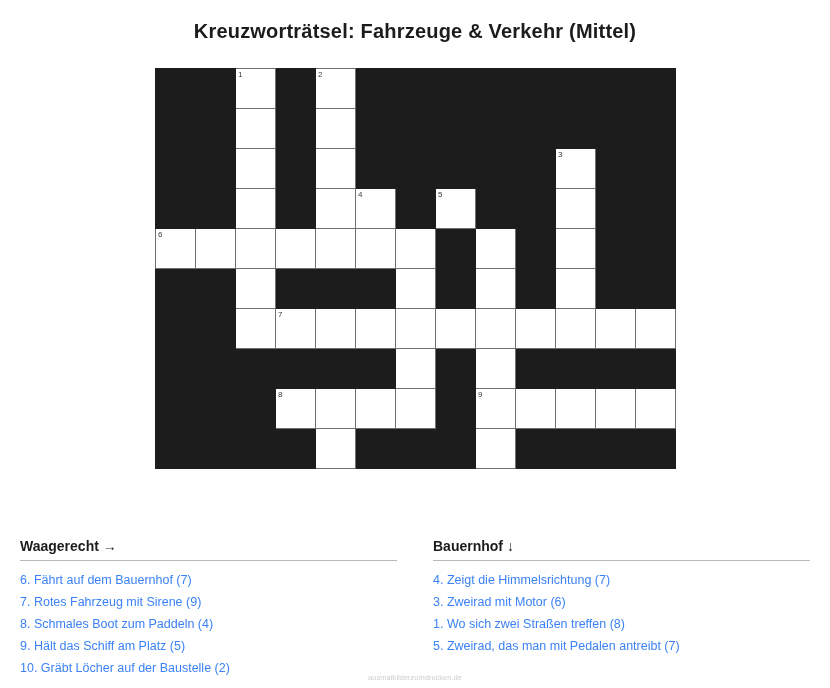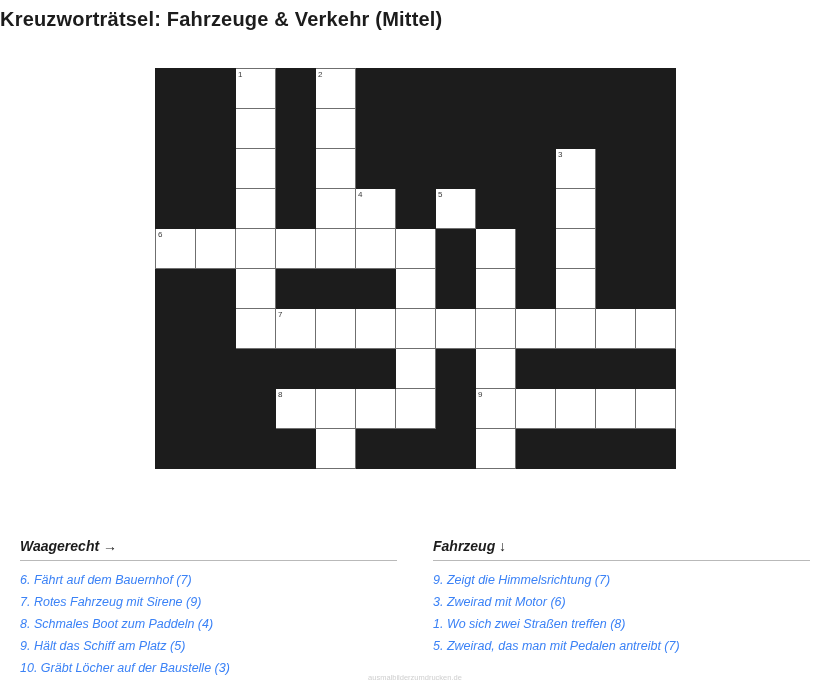--- a/index.html
+++ b/index.html
@@ -9,25 +9,26 @@
   body {
     width: 830px;
     height: 688px;
     background: #ffffff;
     font-family: "Liberation Sans", sans-serif;
     color: #1a1a1a;
     position: relative;
     overflow: hidden;
   }
   #title {
+    text-align: center;
     font-size: 20px;
     font-weight: bold;
     color: #1c1c1c;
     margin: 0;
-    padding-top: 8px;
+    padding-top: 20px;
     letter-spacing: 0.2px;
   }
   #grid-wrap {
     position: absolute;
     left: 155px;
     top: 68px;
   }
   table.grid {
     border-collapse: collapse;
     table-layout: fixed;
@@ -57,21 +58,20 @@
     color: #3a3a3a;
     font-family: "Liberation Sans", sans-serif;
   }
   #clues {
     position: absolute;
     top: 538px;
     left: 20px;
     width: 790px;
     display: flex;
     gap: 36px;
-    font-style: italic;
   }
   .clue-col {
     width: 380px;
   }
   .clue-head {
     font-size: 14px;
     font-weight: bold;
     color: #1c1c1c;
     padding-bottom: 6px;
     border-bottom: 1px solid #b9b9b9;
@@ -273,24 +273,24 @@
   </table>
 </div>
 
 <div id="clues">
   <div class="clue-col">
     <div class="clue-head">Waagerecht →</div>
     <div class="clue-item">6. Fährt auf dem Bauernhof (7)</div>
     <div class="clue-item">7. Rotes Fahrzeug mit Sirene (9)</div>
     <div class="clue-item">8. Schmales Boot zum Paddeln (4)</div>
     <div class="clue-item">9. Hält das Schiff am Platz (5)</div>
-    <div class="clue-item">10. Gräbt Löcher auf der Baustelle (3)</div>
+    <div class="clue-item">10. Gräbt Löcher auf der Baustelle (2)</div>
   </div>
   <div class="clue-col">
-    <div class="clue-head">Fahrzeug ↓</div>
-    <div class="clue-item">9. Zeigt die Himmelsrichtung (7)</div>
+    <div class="clue-head">Bauernhof ↓</div>
+    <div class="clue-item">4. Zeigt die Himmelsrichtung (7)</div>
     <div class="clue-item">3. Zweirad mit Motor (6)</div>
     <div class="clue-item">1. Wo sich zwei Straßen treffen (8)</div>
     <div class="clue-item">5. Zweirad, das man mit Pedalen antreibt (7)</div>
   </div>
 </div>
 
 <div id="footer">ausmalbilderzumdrucken.de</div>
 
 </body></html>

